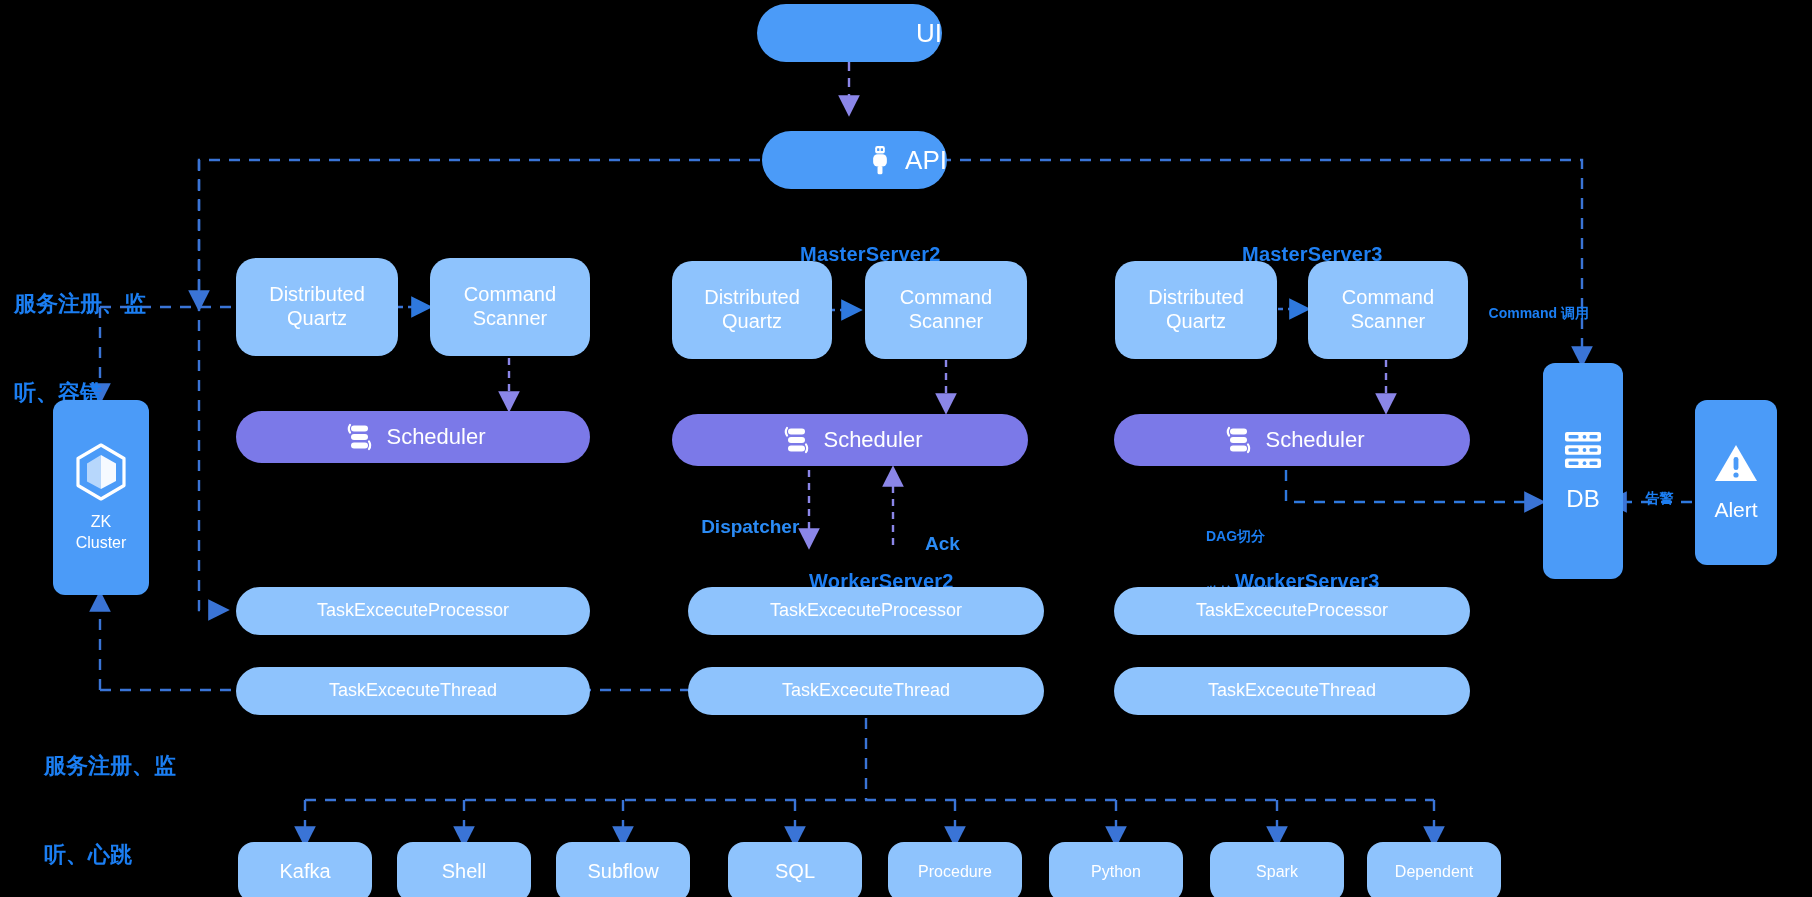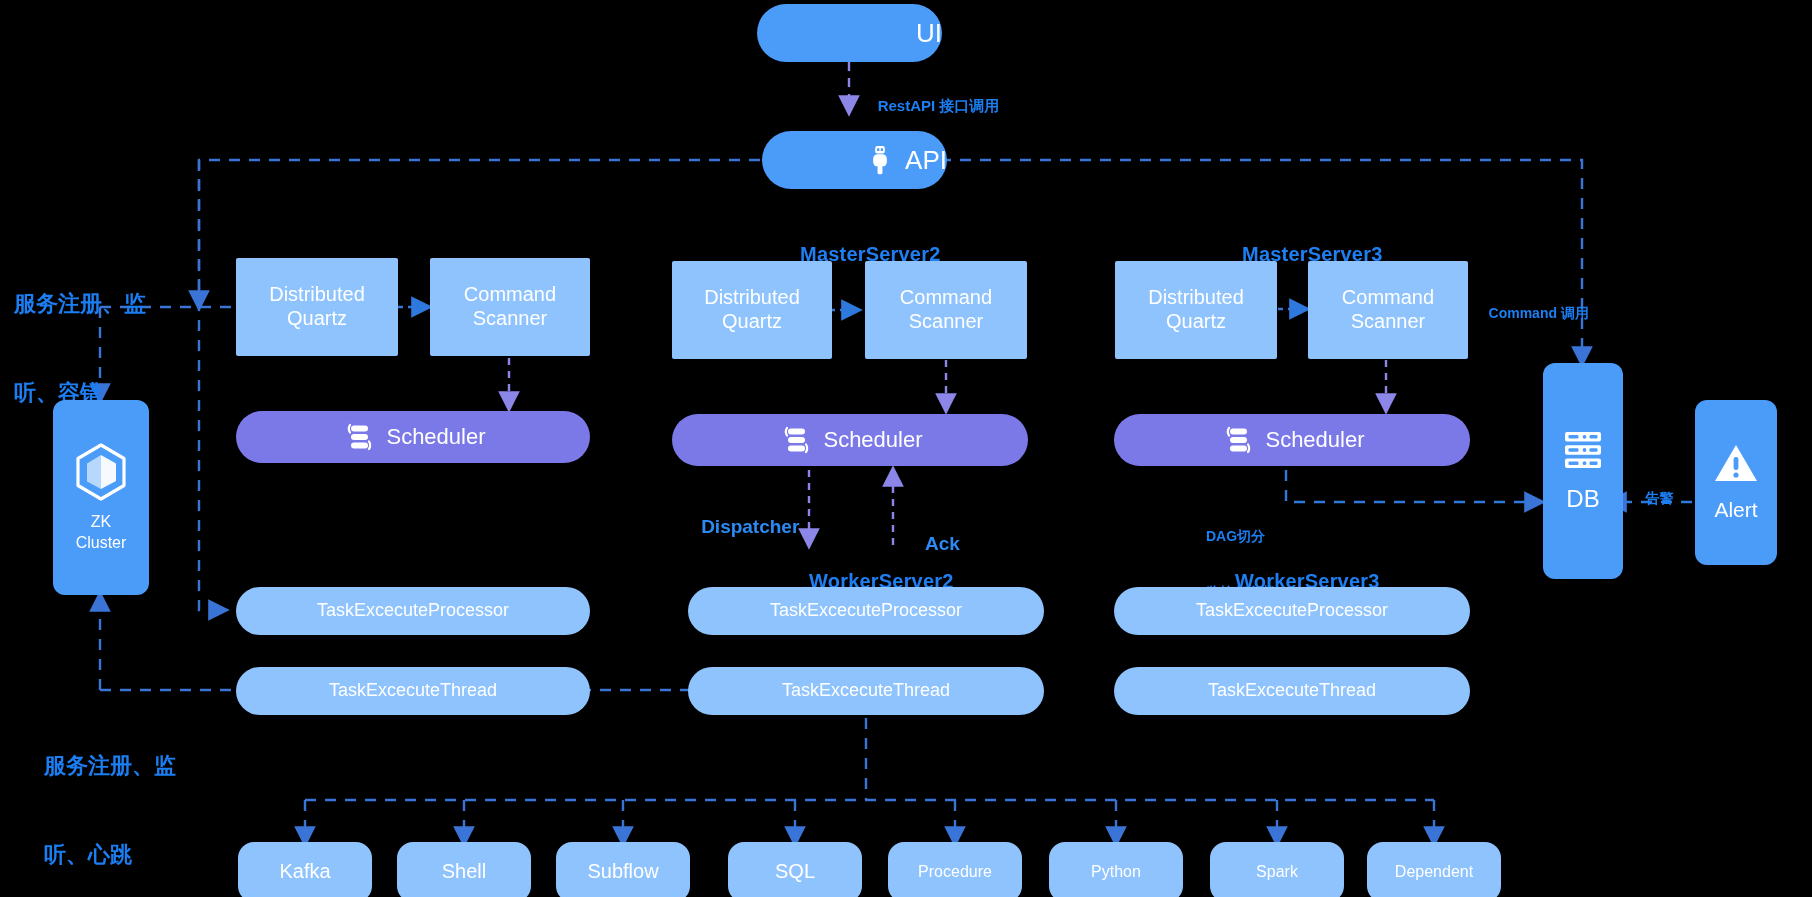--- a/index.html
+++ b/index.html
@@ -13,21 +13,21 @@
 
   .node{position:absolute;display:flex;align-items:center;justify-content:center;
         box-sizing:border-box;color:#ffffff;text-align:center;line-height:1.18;}
 
   
   .blue-mid{background:#4b9bf8;justify-content:flex-end;}
   .blue-light{background:#8ec3fd;}
   .purple{background:#7b79e8;}
 
   .r-pill{border-radius:999px;}
-  .r-box{border-radius:2px;}
+  .r-box{border-radius:20px;}
   .r-card{border-radius:12px;}
 
   
   .lbl{position:absolute;color:#1b7ef2;font-weight:bold;white-space:pre;}
   .lbl-srv{font-size:20px;color:#1f7ff2;font-weight:bold;letter-spacing:.2px;}
   .lbl-cn{font-size:22px;color:#1b7ef2;font-weight:bold;line-height:1.35;}
   .lbl-sm{font-size:15px;color:#1b7ef2;font-weight:bold;}
   .lbl-edge{font-size:19px;color:#2b8bf5;font-weight:bold;line-height:1.3;}
   .lbl-edge-sm{font-size:14px;color:#1b7ef2;font-weight:bold;line-height:1.35;}
 
@@ -109,23 +109,20 @@
       <path d="M1116 800 L1116 843" marker-end="url(#ah-blue)"></path>
       <path d="M1277 800 L1277 843" marker-end="url(#ah-blue)"></path>
       <path d="M1434 800 L1434 843" marker-end="url(#ah-blue)"></path>
     </g>
   </svg>
 
   <div class="node blue-mid r-pill t-xl" style="left:757px;top:4px;width:185px;height:58px;">
     <span>UI</span>
   </div>
 
-  <div class="lbl lbl-sm" style="left:861px;top:80px;">
-    <span>RestAPI 接口调用</span>
-  </div>
 
   <div class="node blue-mid r-pill with-icon t-xl" style="left:762px;top:131px;width:185px;height:58px;">
     <span class="icon">
       <svg width="26" height="30" viewBox="0 0 24 28" aria-hidden="true">
         <rect x="7.5" y="1" width="9" height="7" rx="2" fill="#fff"></rect>
         <rect x="9.3" y="3" width="2.1" height="2.6" rx=".5" fill="#4b9bf8"></rect>
         <rect x="12.7" y="3" width="2.1" height="2.6" rx=".5" fill="#4b9bf8"></rect>
         <rect x="5.6" y="8.6" width="12.8" height="11.5" rx="4.2" fill="#fff"></rect>
         <rect x="9.7" y="19.6" width="4.6" height="7.6" rx="1.4" fill="#fff"></rect>
       </svg>

